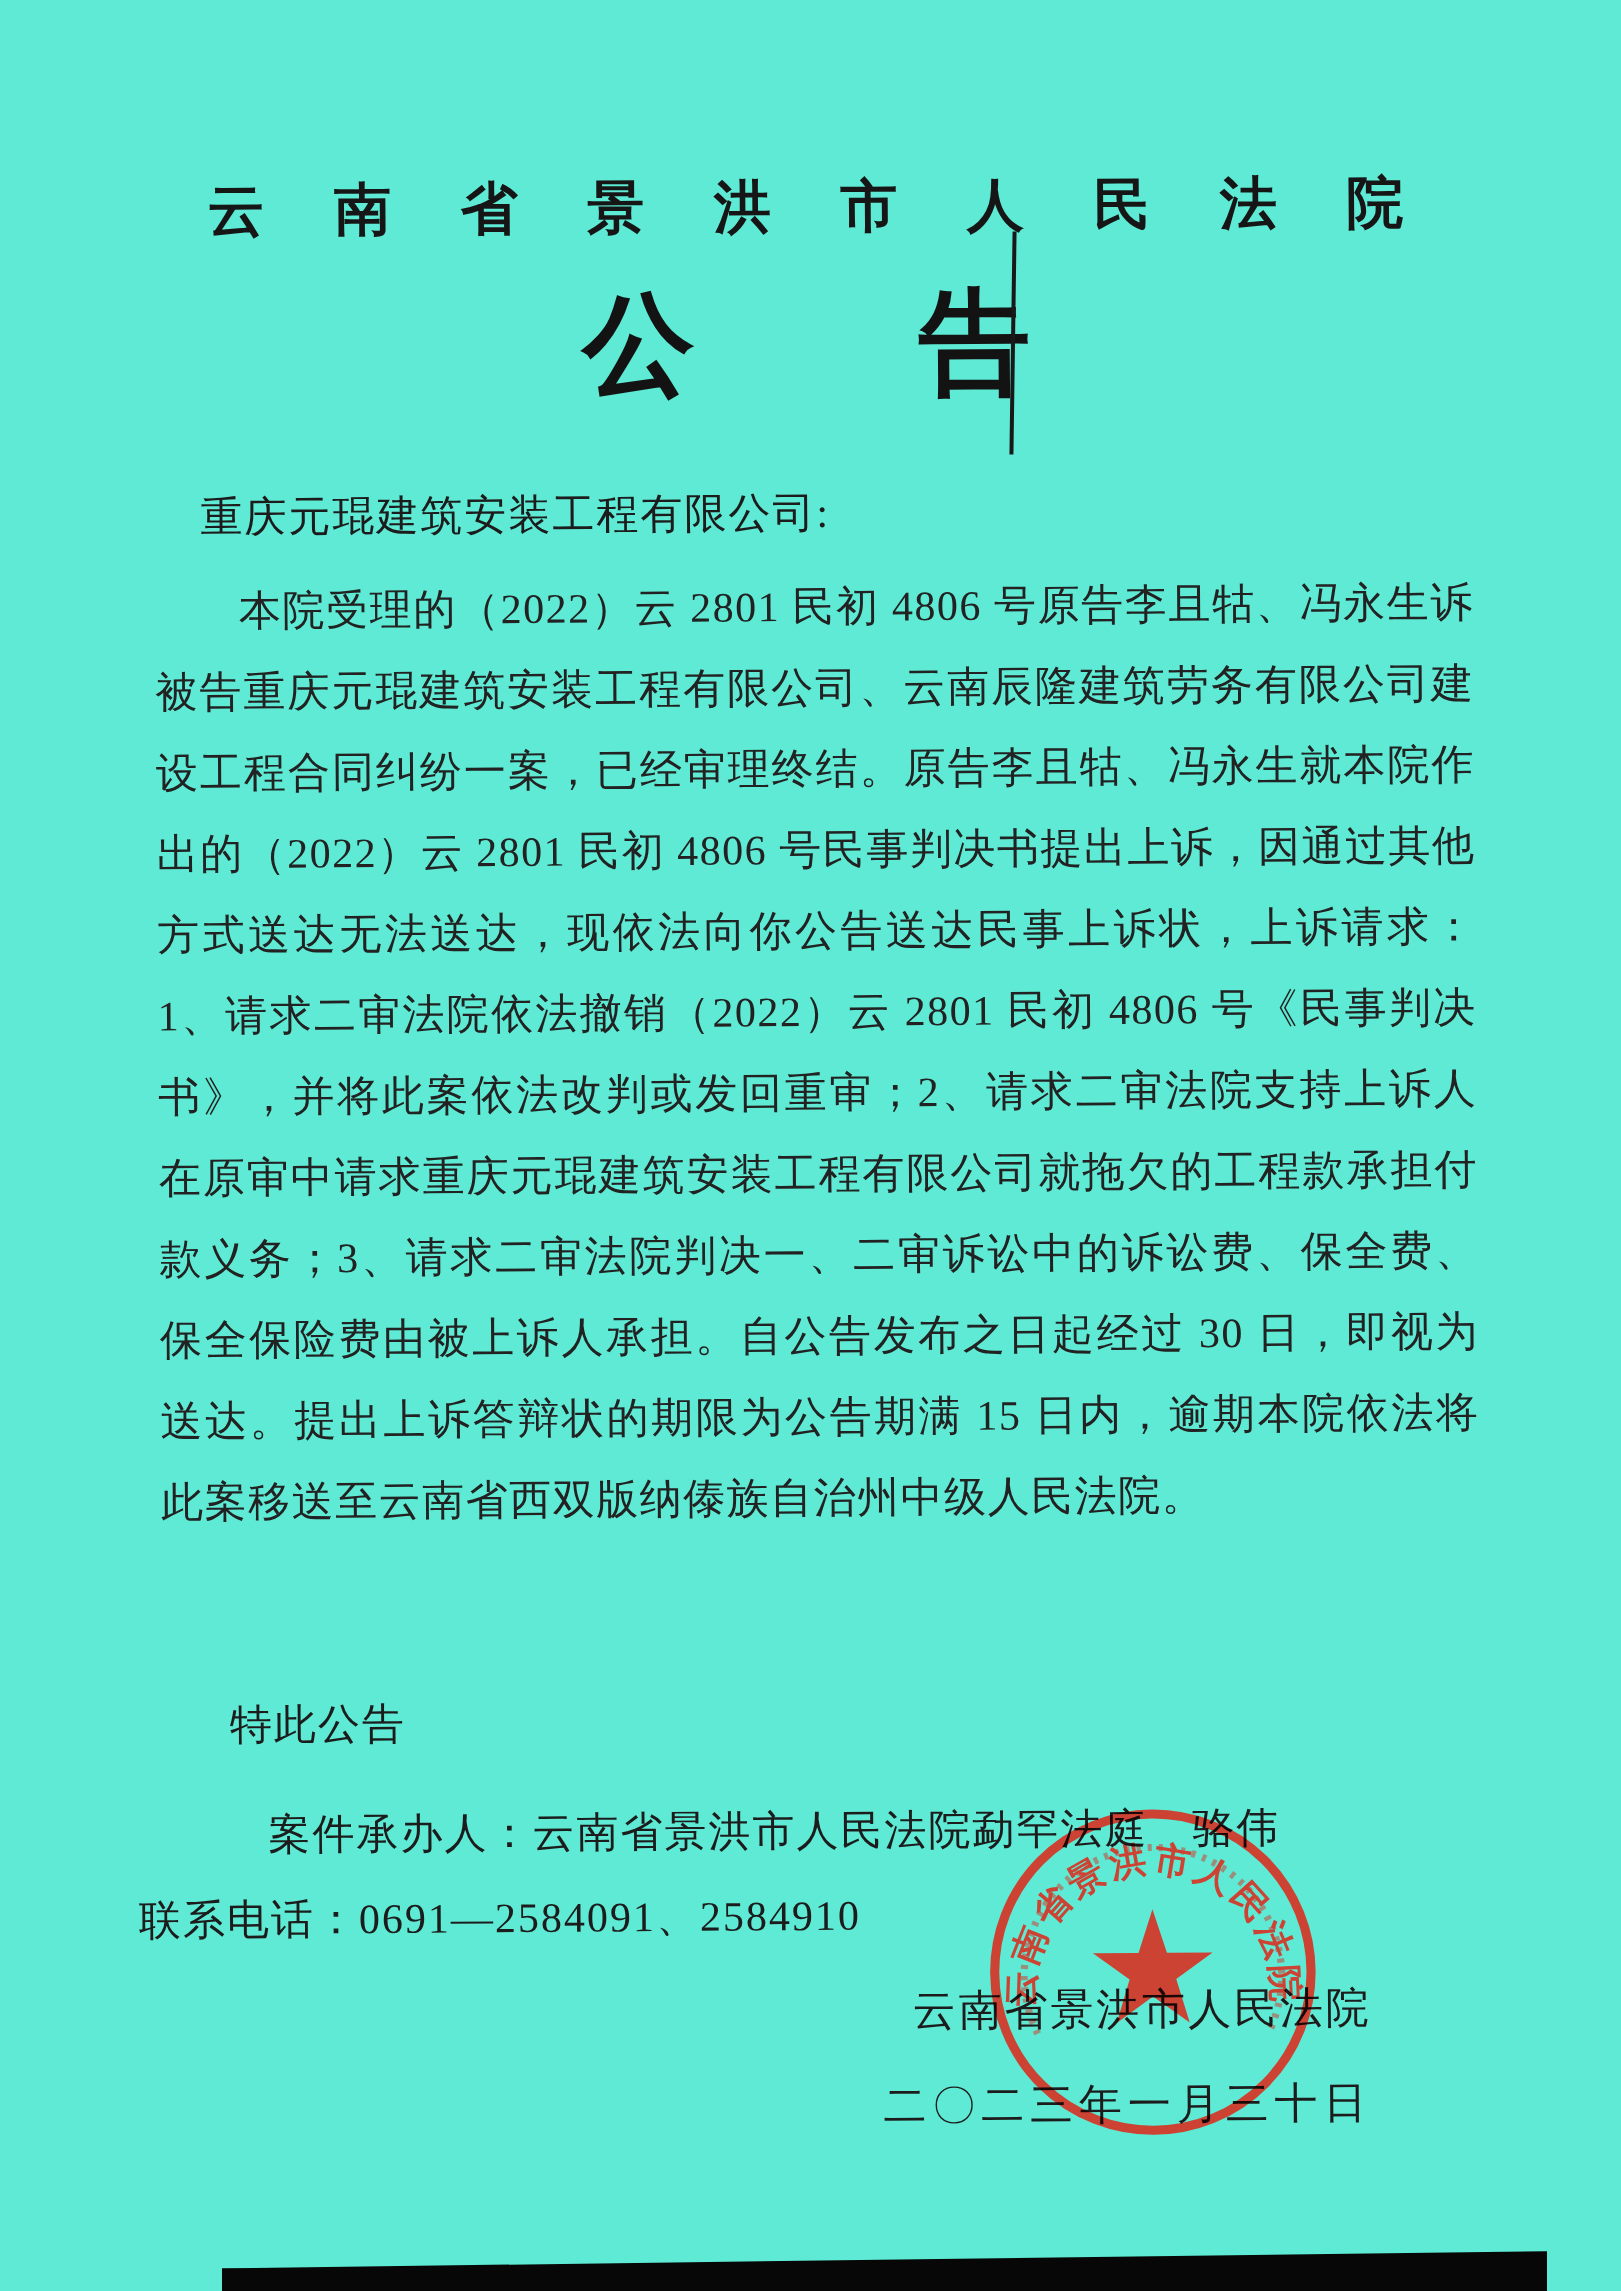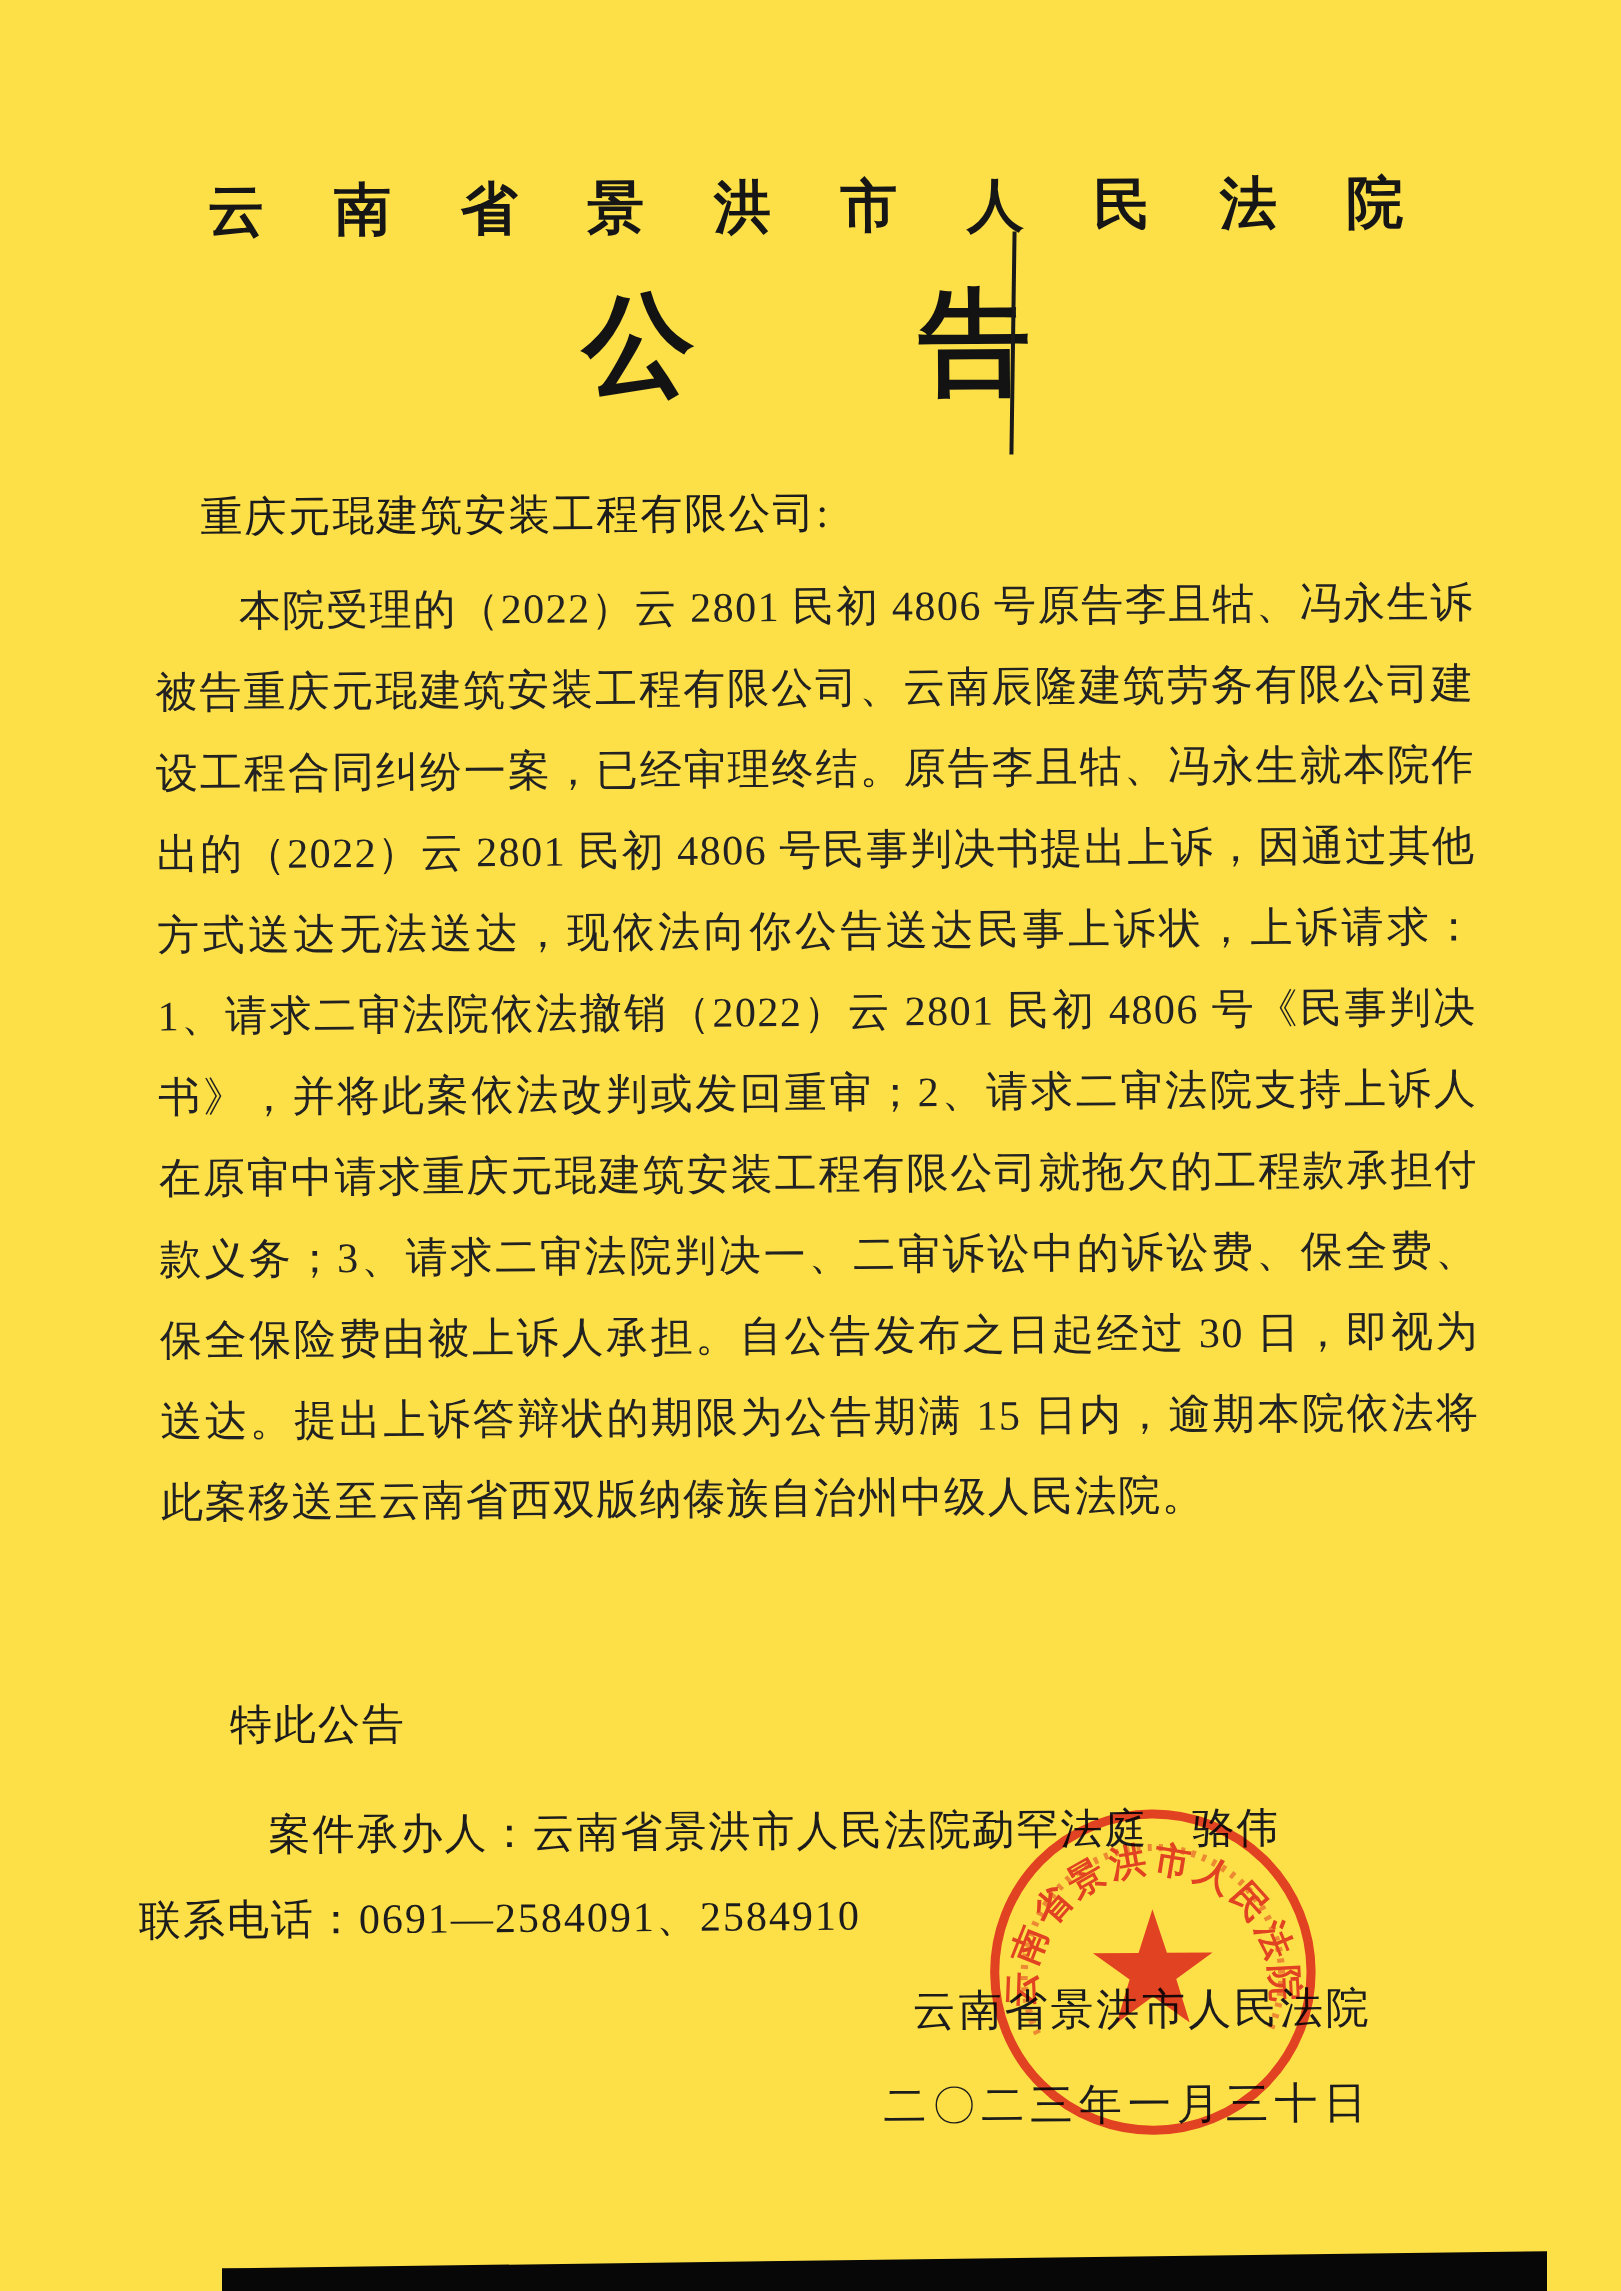--- a/index.html
+++ b/index.html
@@ -1,20 +1,20 @@
 <!DOCTYPE html>
 <html><head>
 <meta charset="utf-8">
 <style>
   html,body{margin:0;padding:0;background:#e8e8e8;}
   .sheet{
     position:relative;
     width:1621px;height:2292px;
     margin:0 auto;
-    background:#fde047;
+    background:#5eead4;
     overflow:hidden;
     font-family:"Liberation Serif","DejaVu Serif",serif;
     color:#1c1c1c;
   }
   .sheet-inner{
     position:absolute;inset:0;
     transform:rotate(-0.4deg);
     transform-origin:50% 40%;
   }
   .court-title{

